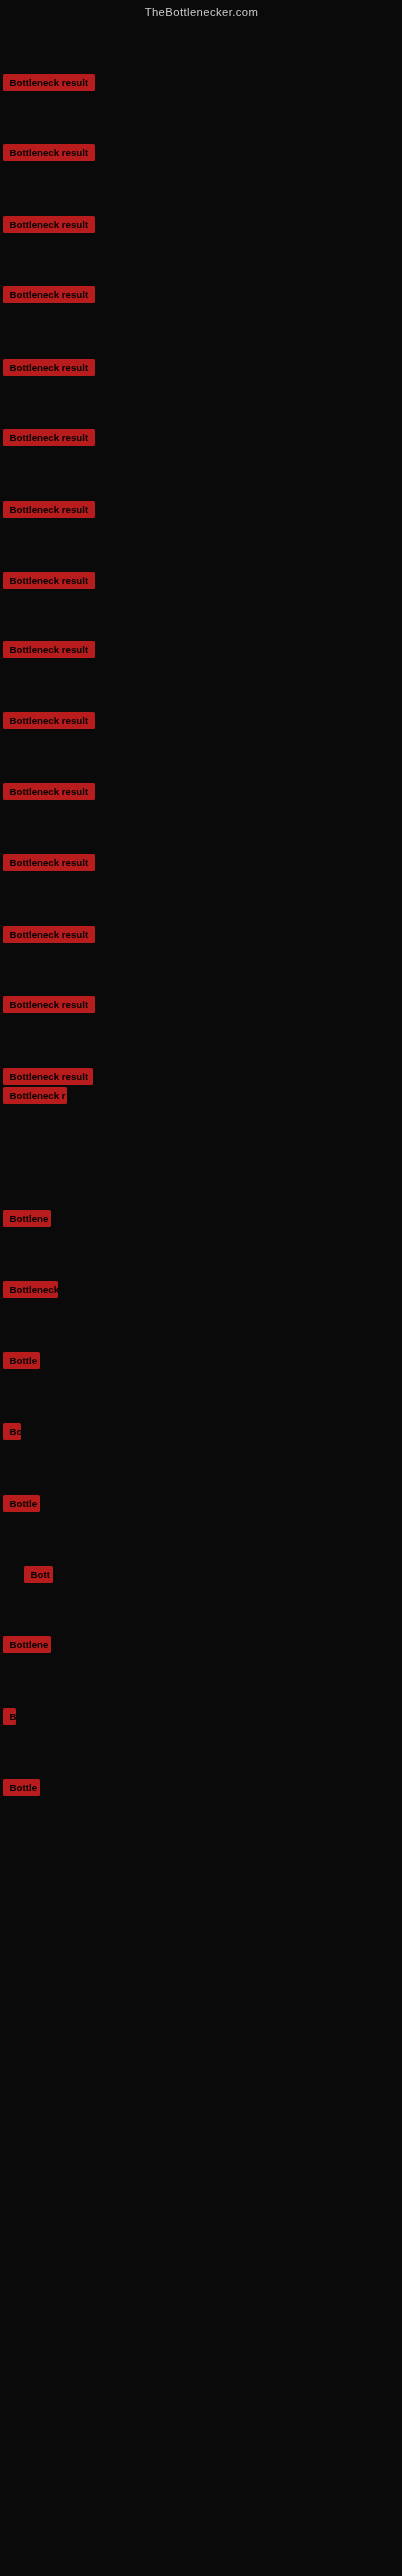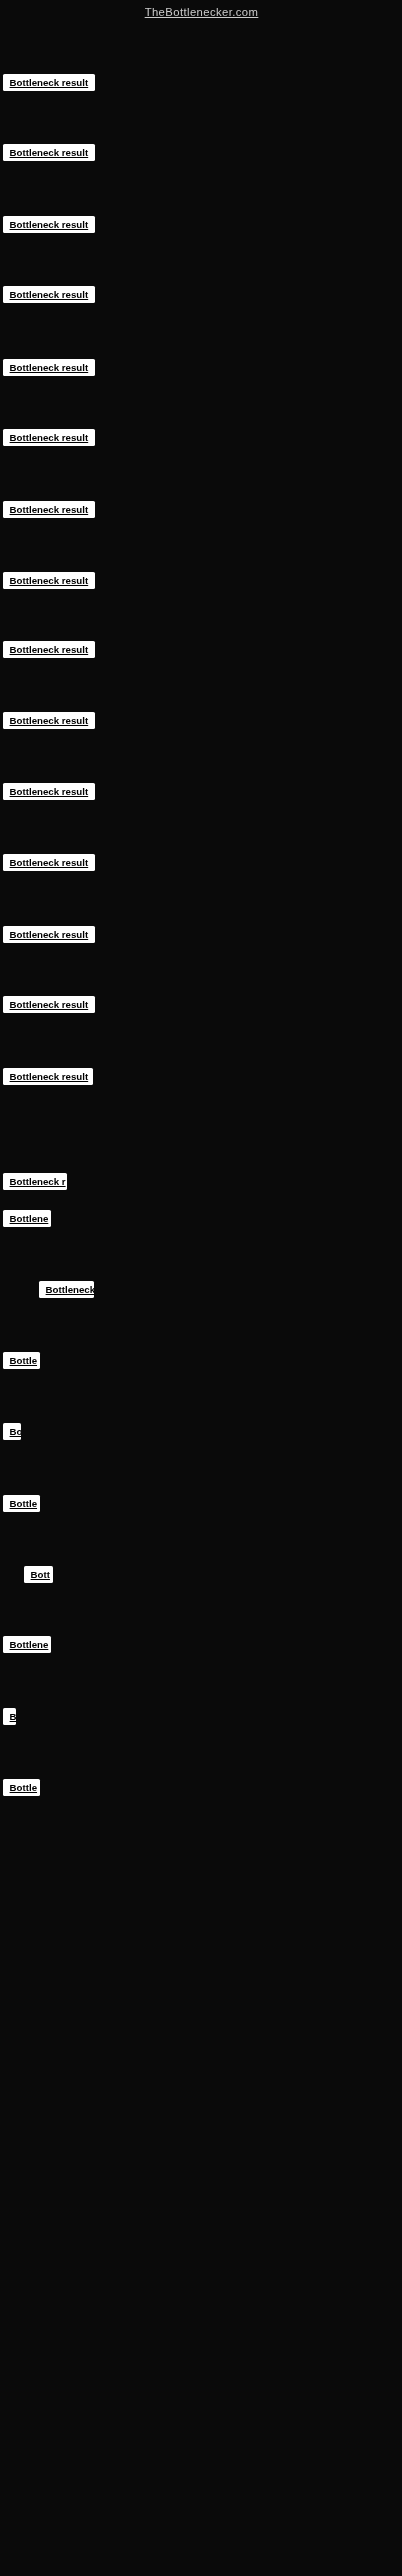--- a/index.html
+++ b/index.html
@@ -1,39 +1,38 @@
 <!DOCTYPE html>
 <html style="font-size:13px"><head>
   <meta charset="utf-8">
   <style>
     * {
       margin: 0;
       padding: 0;
       box-sizing: border-box;
-      text-decoration: underline;
     }
 
     body {
       background-color: #0a0a0a;
       width: 403px;
       min-height: 2576px;
       font-family: Arial, sans-serif;
       position: relative;
     }
 
     .site-title {
       text-align: center;
       color: #cccccc;
       font-size: 11.3px;
       padding: 6.4px 0 9.7px 0;
       letter-spacing: 0.4px;
     }
 
     .bottleneck-badge {
-      background-color: #ffffff;
+      background-color: #b91c1c;
       color: #000000;
       font-size: 9.7px;
       font-weight: bold;
       padding: 3.2px 6.4px;
       display: inline-block;
       border-radius: 1.6px;
       white-space: nowrap;
       overflow: hidden;
     }
   </style>
@@ -51,23 +50,23 @@
     <div style="position: absolute; top: 401px; left: 3.2px;"><span class="bottleneck-badge" style="max-width: 97px;">Bottleneck result</span></div>
     <div style="position: absolute; top: 473px; left: 3.2px;"><span class="bottleneck-badge" style="max-width: 97px;">Bottleneck result</span></div>
     <div style="position: absolute; top: 544px; left: 3.2px;"><span class="bottleneck-badge" style="max-width: 97px;">Bottleneck result</span></div>
     <div style="position: absolute; top: 613px; left: 3.2px;"><span class="bottleneck-badge" style="max-width: 97px;">Bottleneck result</span></div>
     <div style="position: absolute; top: 684px; left: 3.2px;"><span class="bottleneck-badge" style="max-width: 97px;">Bottleneck result</span></div>
     <div style="position: absolute; top: 755px; left: 3.2px;"><span class="bottleneck-badge" style="max-width: 97px;">Bottleneck result</span></div>
     <div style="position: absolute; top: 826px; left: 3.2px;"><span class="bottleneck-badge" style="max-width: 97px;">Bottleneck result</span></div>
     <div style="position: absolute; top: 898px; left: 3.2px;"><span class="bottleneck-badge" style="max-width: 95px;">Bottleneck result</span></div>
     <div style="position: absolute; top: 968px; left: 3.2px;"><span class="bottleneck-badge" style="max-width: 93px;">Bottleneck result</span></div>
     <div style="position: absolute; top: 1040px; left: 3.2px;"><span class="bottleneck-badge" style="max-width: 90px;">Bottleneck result</span></div>
-    <div style="position: absolute; top: 1145px; left: 3.2px;"><span class="bottleneck-badge" style="max-width: 64px;">Bottleneck r</span></div>
+    <div style="position: absolute; top: 1059px; left: 3.2px;"><span class="bottleneck-badge" style="max-width: 64px;">Bottleneck r</span></div>
     <div style="position: absolute; top: 1182px; left: 3.2px;"><span class="bottleneck-badge" style="max-width: 48px;">Bottlene</span></div>
-    <div style="position: absolute; top: 1253px; left: 3.2px;"><span class="bottleneck-badge" style="max-width: 55px; margin-left: 36px;">Bottleneck</span></div>
+    <div style="position: absolute; top: 1253px; left: 3.2px;"><span class="bottleneck-badge" style="max-width: 55px;">Bottleneck</span></div>
     <div style="position: absolute; top: 1324px; left: 3.2px;"><span class="bottleneck-badge" style="max-width: 37px;">Bottle</span></div>
     <div style="position: absolute; top: 1395px; left: 3.2px;"><span class="bottleneck-badge" style="max-width: 17.7px; text-align: right;">Bo</span></div>
     <div style="position: absolute; top: 1467px; left: 3.2px;"><span class="bottleneck-badge" style="max-width: 37px;">Bottle</span></div>
     <div style="position: absolute; top: 1538px; left: 3.2px; margin-left: 21px;"><span class="bottleneck-badge" style="max-width: 29px;">Bott</span></div>
     <div style="position: absolute; top: 1608px; left: 3.2px;"><span class="bottleneck-badge" style="max-width: 48px;">Bottlene</span></div>
     <div style="position: absolute; top: 1680px; left: 3.2px;"><span class="bottleneck-badge" style="max-width: 13px;">B</span></div>
     <div style="position: absolute; top: 1751px; left: 3.2px;"><span class="bottleneck-badge" style="max-width: 37px;">Bottle</span></div>
   </div>
 
 

